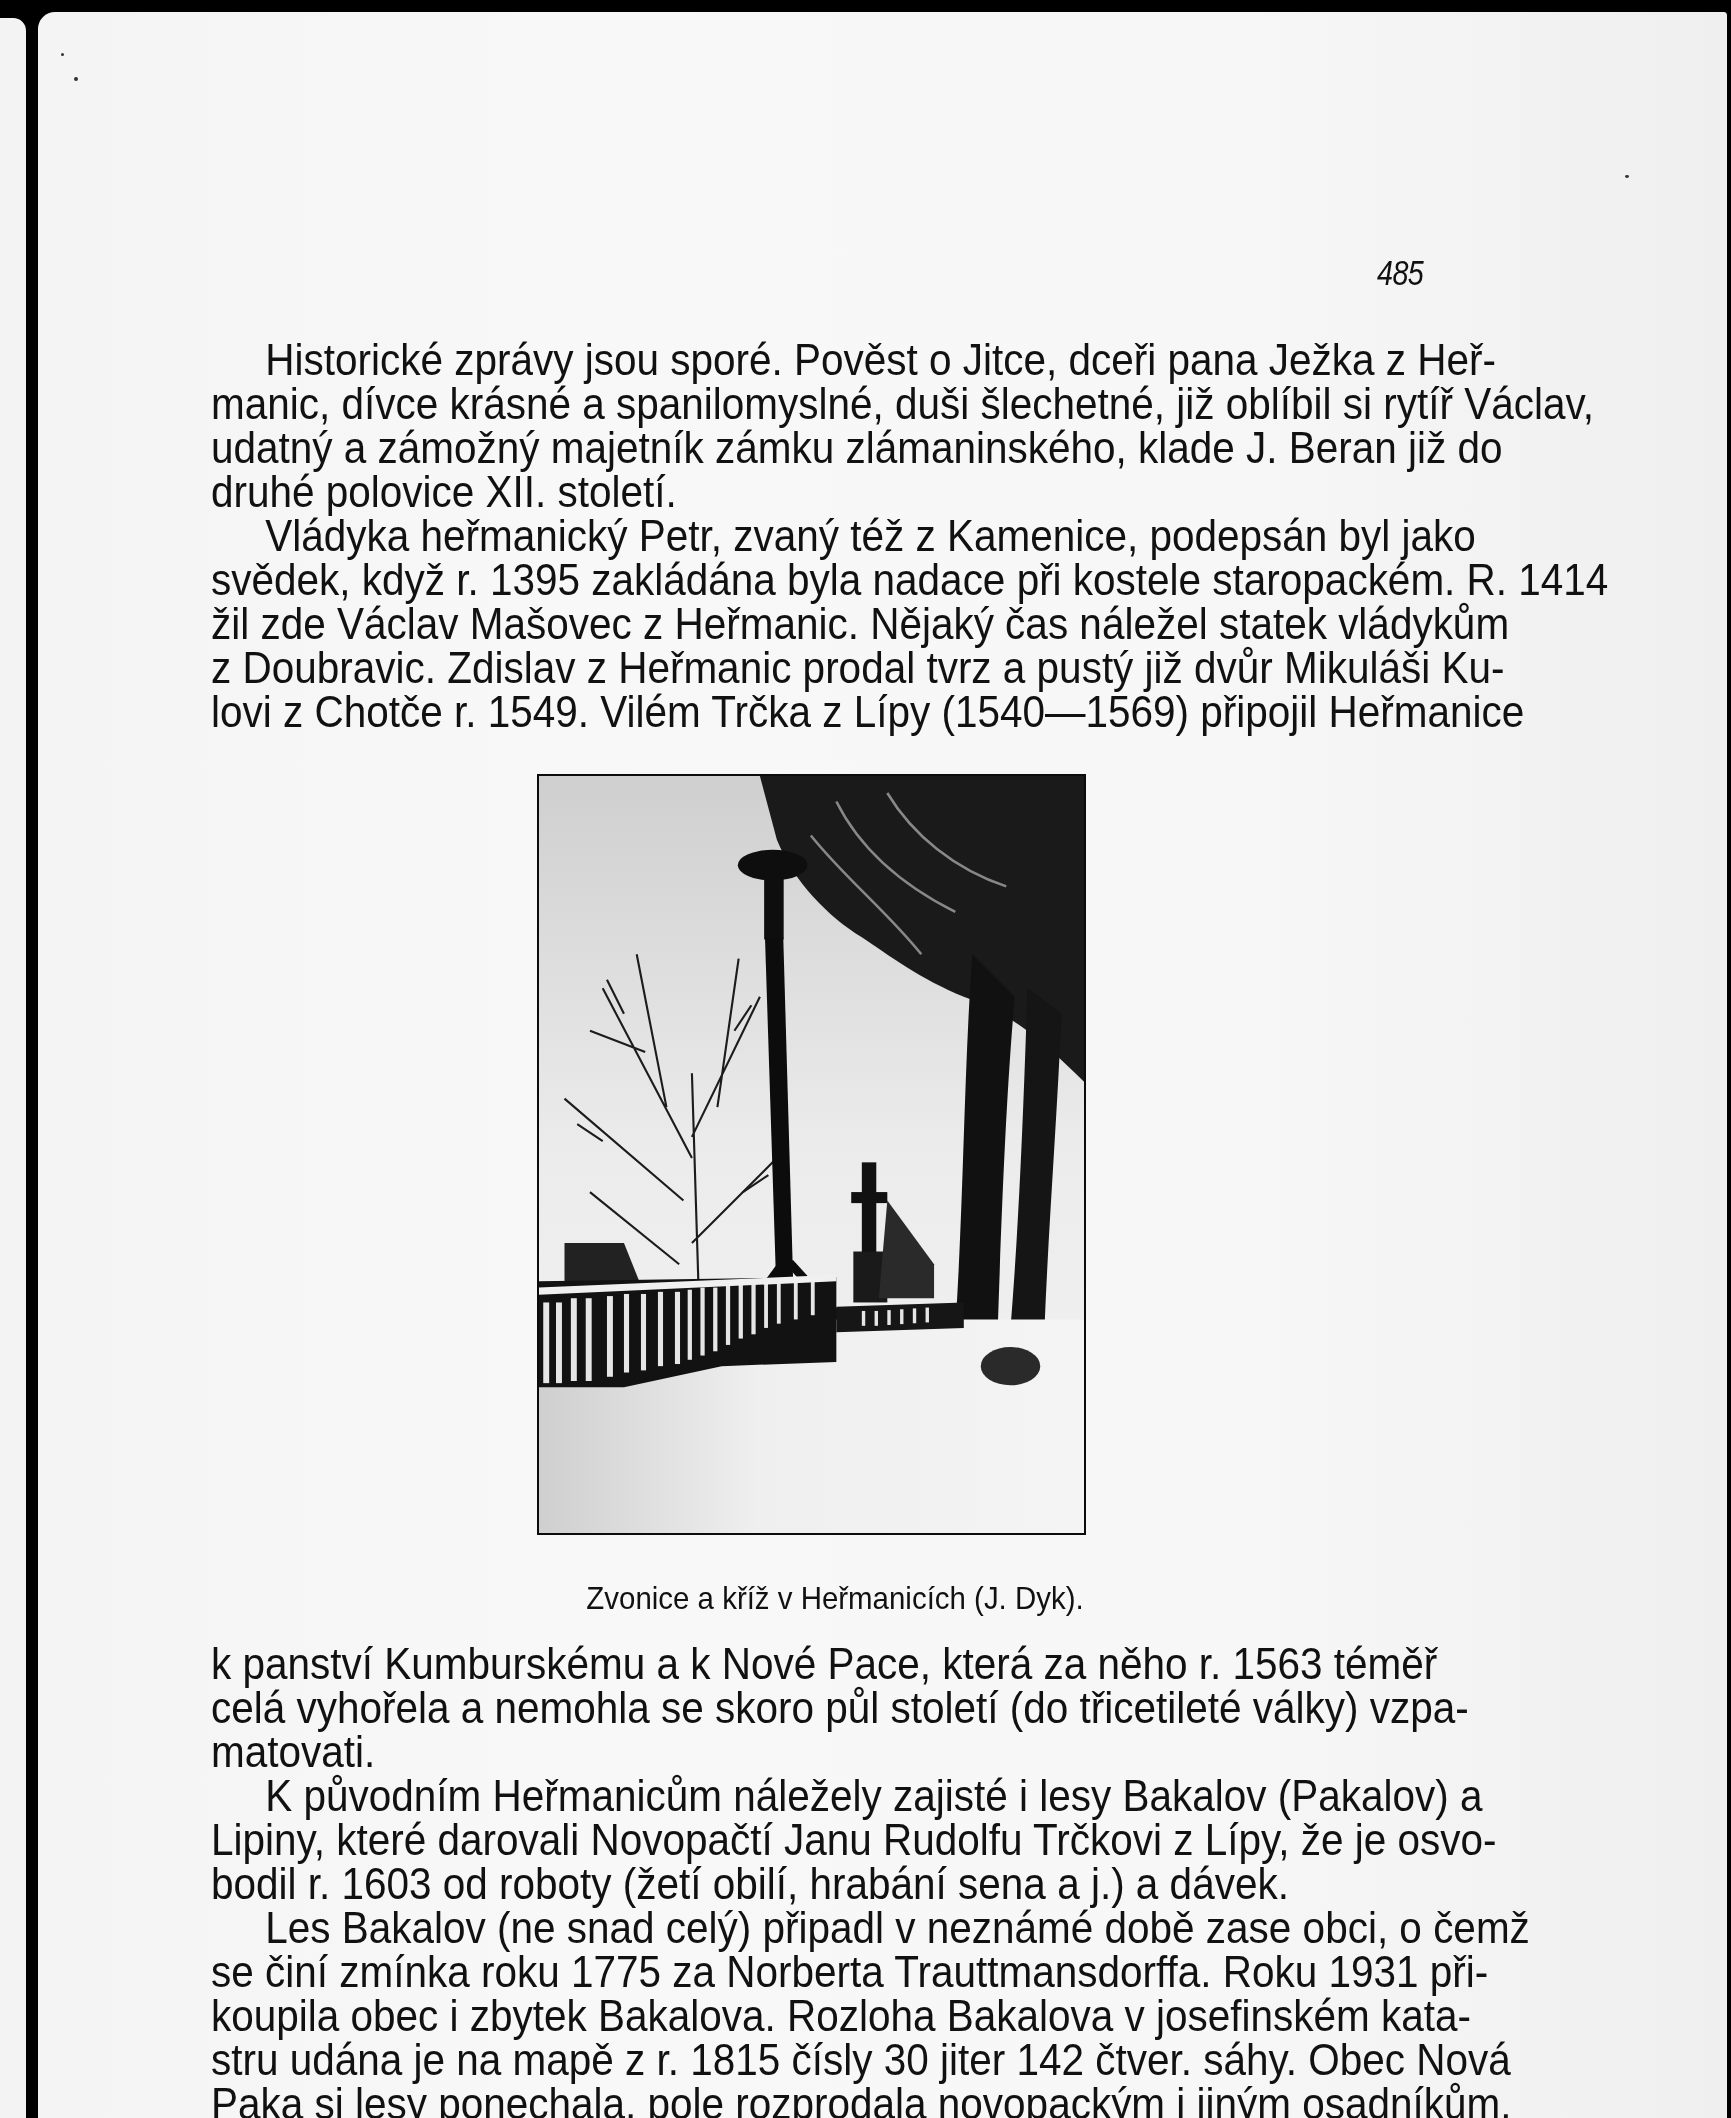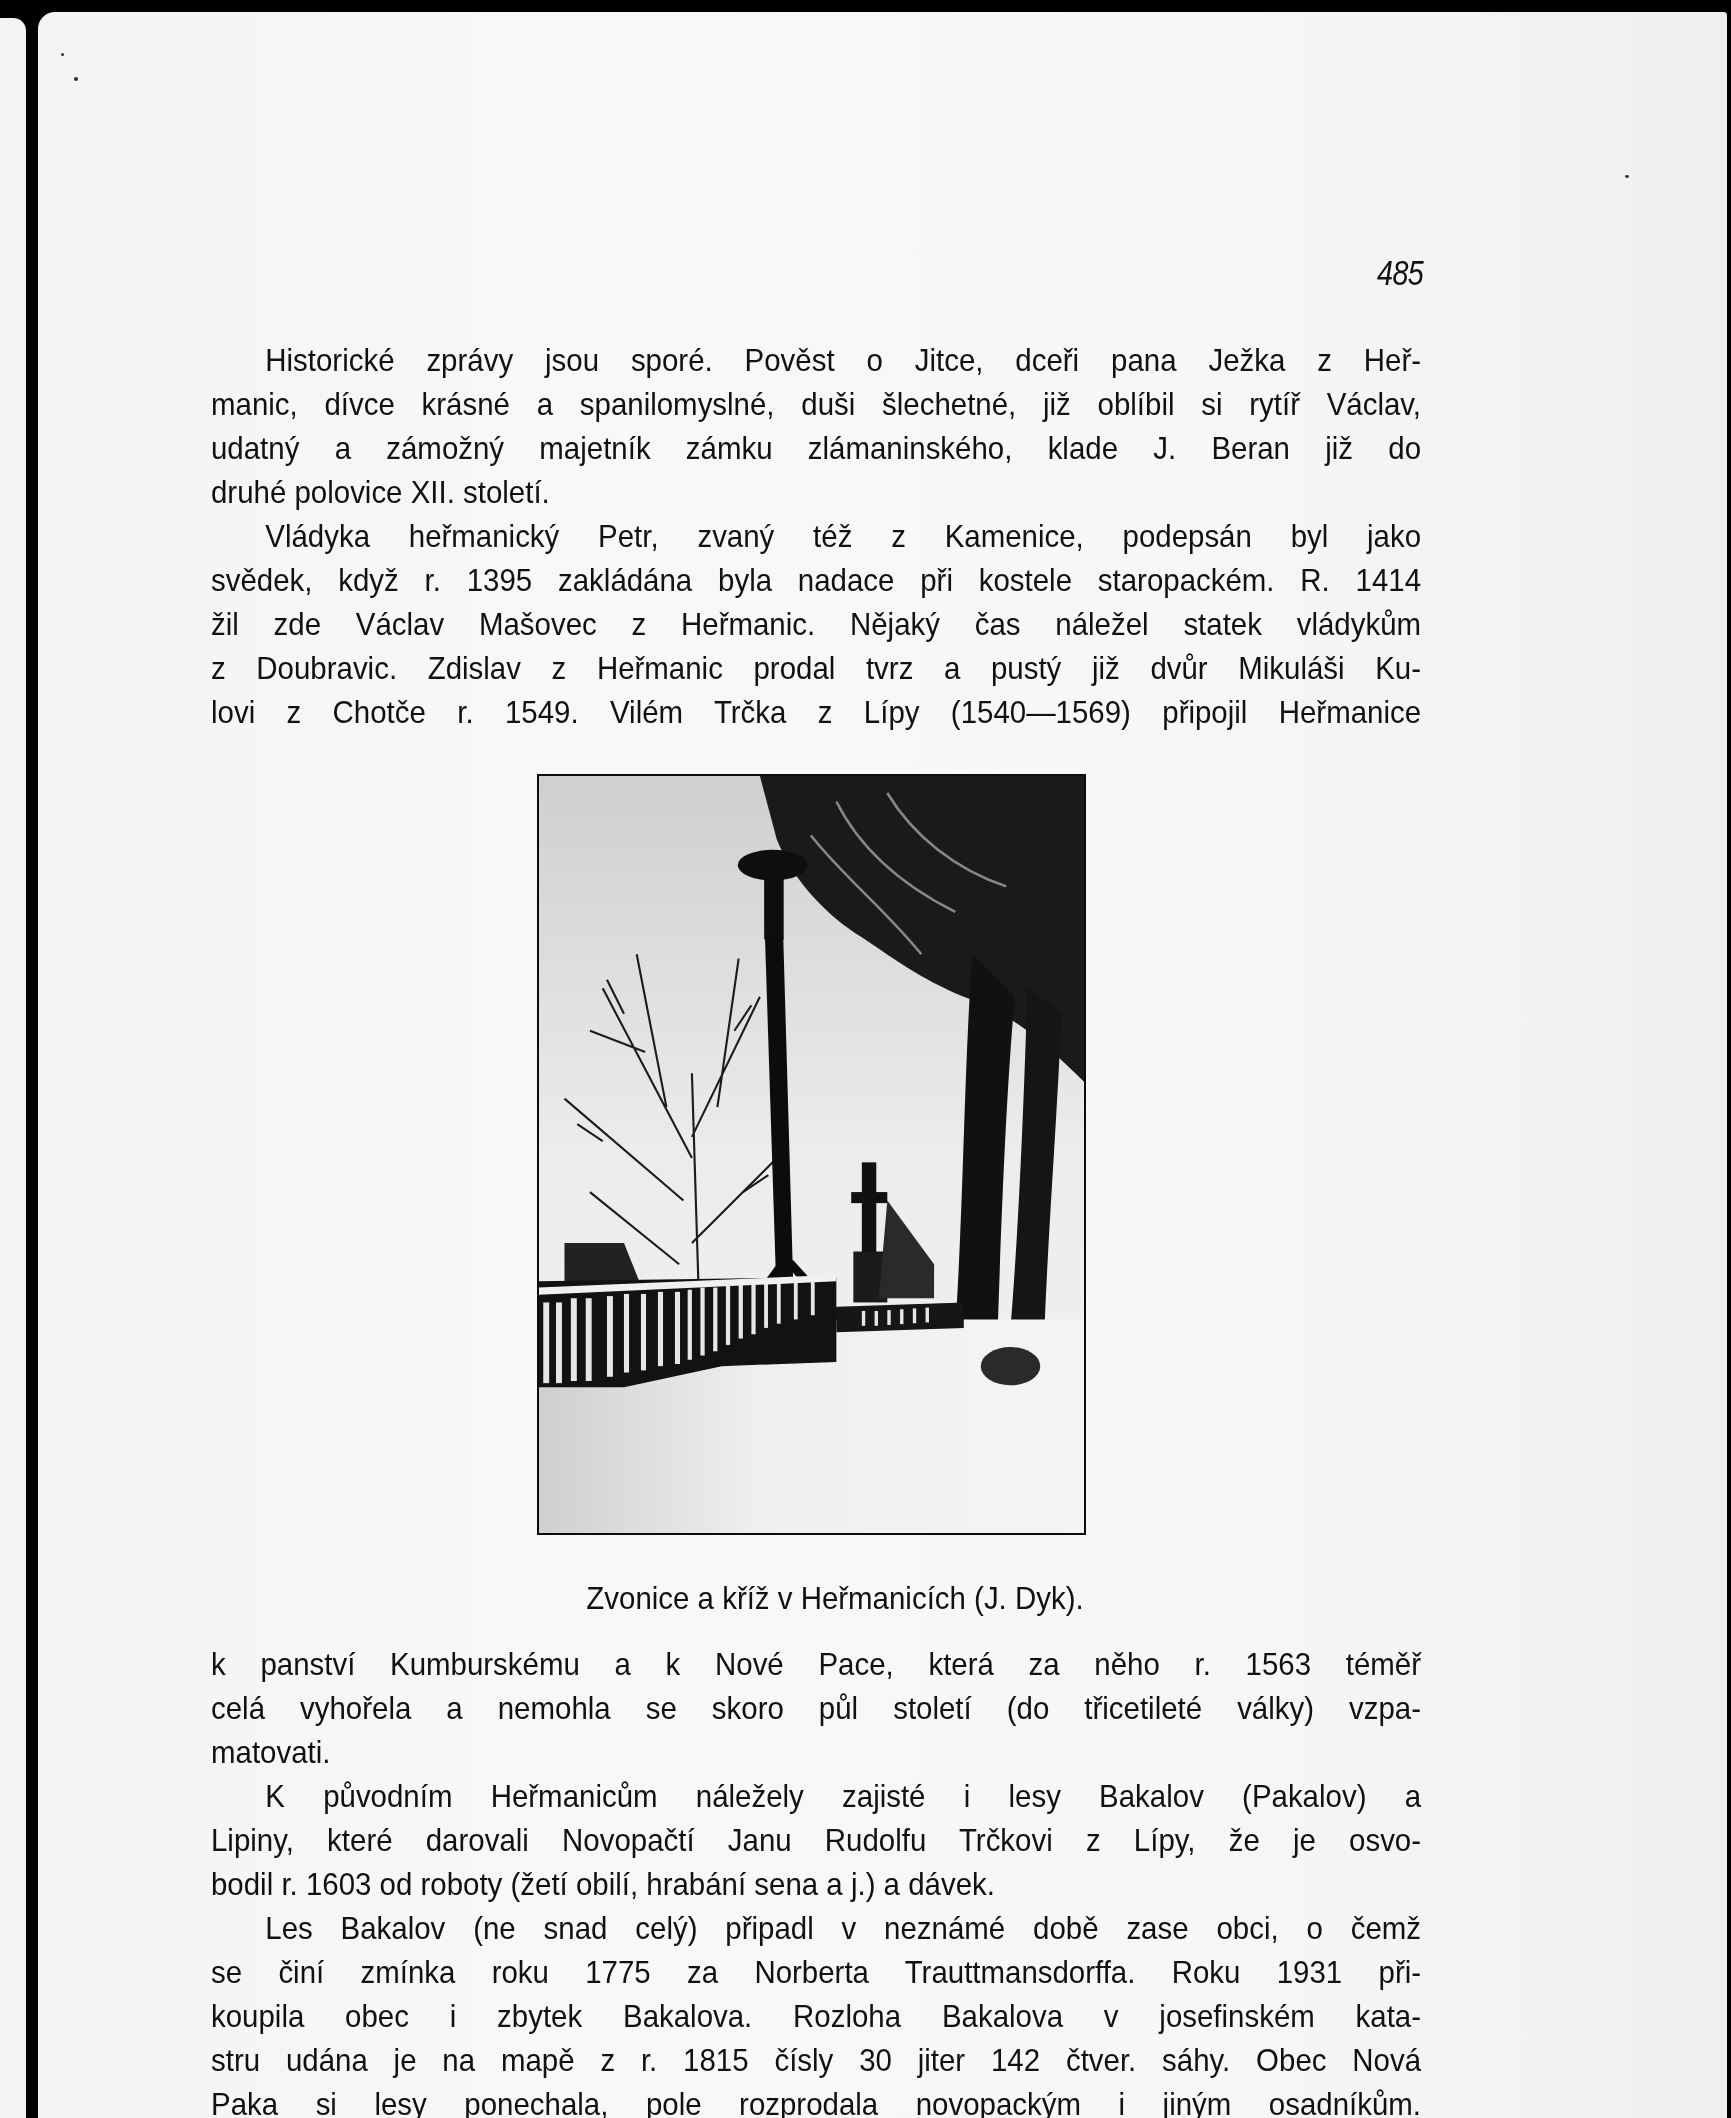--- a/index.html
+++ b/index.html
@@ -51,21 +51,21 @@
       color: #111;
       letter-spacing: -0.8px;
       transform: scaleX(0.82);
       transform-origin: right center;
     }
     .text-block {
       position: absolute;
       left: 211px;
       width: 1210px;
       color: #111;
-      font-size: 32px;
+      font-size: 44px;
       line-height: 44px;
     }
     .text-block .line {
       display: block;
       white-space: nowrap;
       text-align: justify;
       text-align-last: justify;
       height: 44px;
       transform: scaleX(0.92);
       transform-origin: left center;

